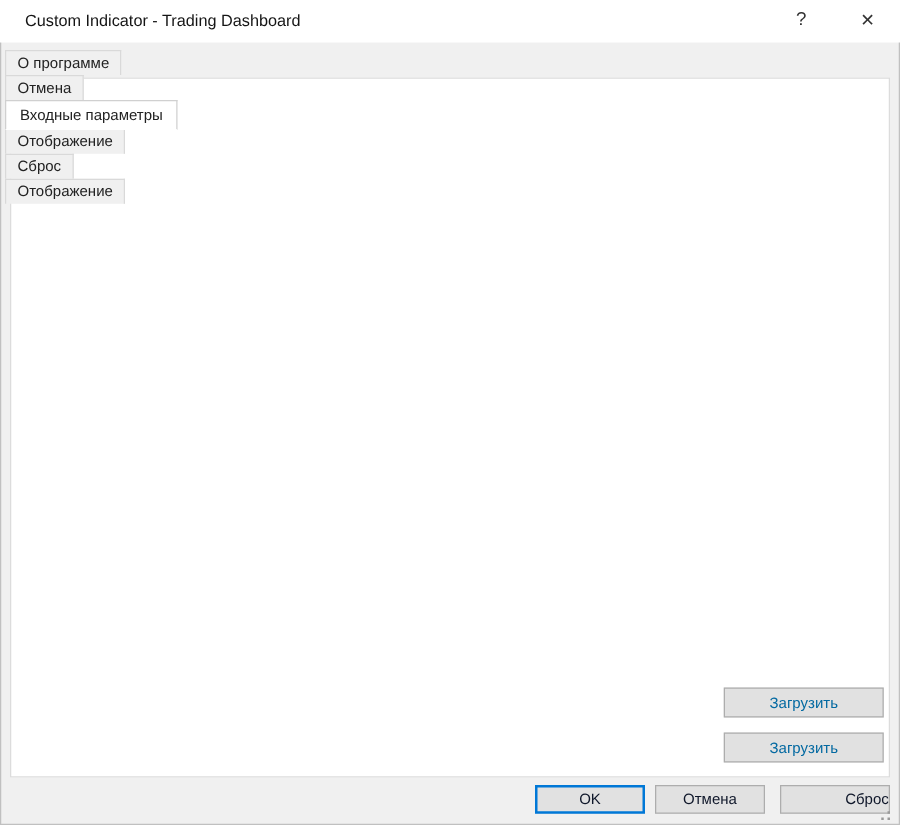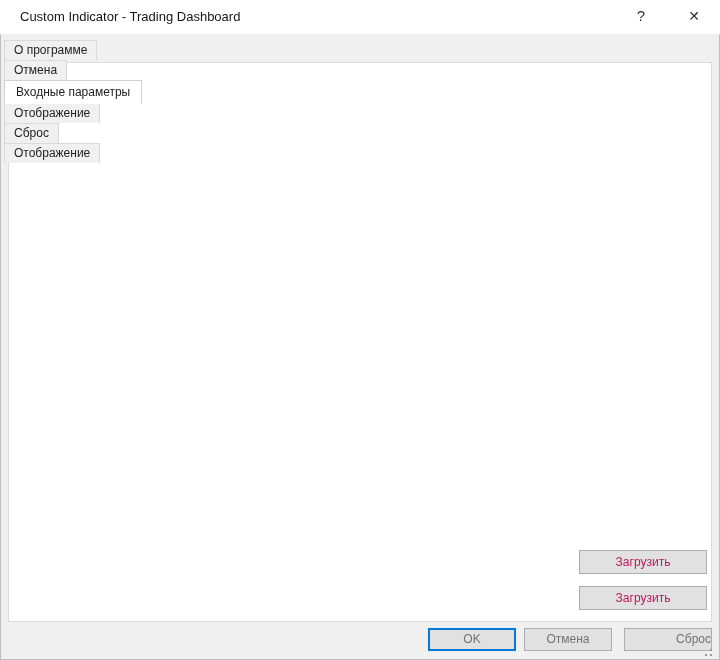--- a/index.html
+++ b/index.html
@@ -60,29 +60,29 @@
     content:""; position:absolute; top:-1px; right:-1px; width:0; height:0;
     border-top:4px solid rgba(255,255,255,0.9); border-left:4px solid transparent;
   }
   .icon-string { background:#eddc5e; border:1px solid #b2a22a; color:#5d4f00; }
   .icon-int    { background:#5f9bd5; border:1px solid #33669f; color:#ffffff; font-size:7px; letter-spacing:0; }
   .icon-bool   { background:#90da90; border:1px solid #44a344; }
   .icon-bool svg { display:block; }
 
   .side-btn {
     position:absolute; width:128px; height:24px; left:579px;
-    background:#e1e1e1; border:1px solid #adadad; font-size:12px; color:#be185d;
+    background:#e1e1e1; border:1px solid #adadad; font-size:12px; color:#0369a1;
     text-align:center; line-height:22px; z-index:5;
   }
   .btn-load { top:550px; }
   .btn-save { top:586px; }
 
   .footer-btn {
     position:absolute; top:628px; width:88px; height:23px;
-    background:#e1e1e1; border:1px solid #adadad; font-size:12px; color:#737373;
+    background:#e1e1e1; border:1px solid #adadad; font-size:12px; color:#0f172a;
     text-align:center; line-height:21px;
   }
   .btn-ok { left:428px; border:2px solid #0078d7; line-height:19px; }
   .btn-cancel { left:524px; }
   .btn-reset { left:624px;text-align:right; }
 
   .resize-grip { position:absolute; left:703px; top:647px; width:10px; height:10px; }
   .resize-grip i {
     position:absolute; width:2px; height:2px; background:#9a9a9a;
   }

